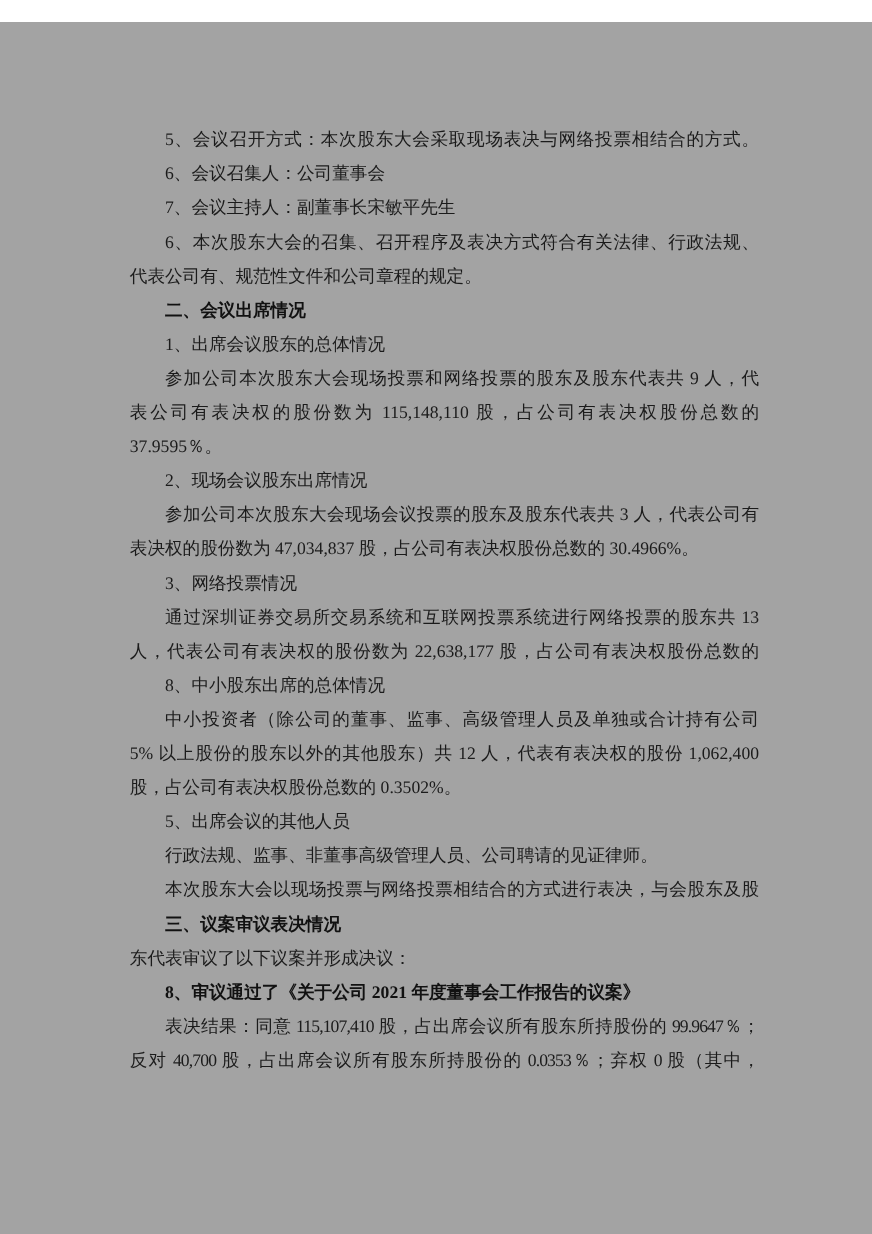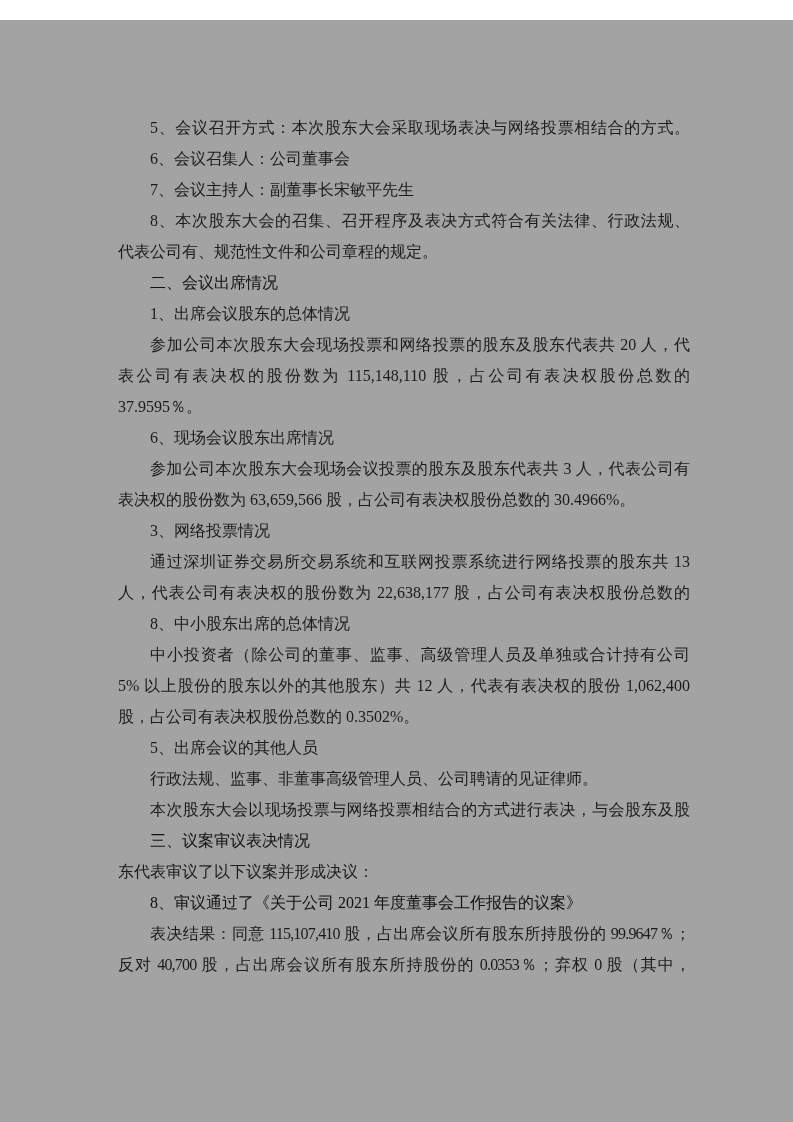--- a/index.html
+++ b/index.html
@@ -23,41 +23,41 @@
     color: #1b1b1b;
   }
   .line {
     font-size: 16px;
     line-height: 31px;
     text-align: justify;
     text-align-last: left;
   }
   .line.fill { text-align-last: justify; }
   .line.indent { text-indent: 2em; }
-  .line.bold { font-weight: normal; color: #111111; }
+  .line.bold { font-weight: bold; color: #111111; }
   .line.tight { letter-spacing: -0.8px; }
 </style>
 </head>
 <body>
 
 <div class="page">
   <div class="textblock">
       <div class="line indent fill">5、会议召开方式：本次股东大会采取现场表决与网络投票相结合的方式。</div>
       <div class="line indent">6、会议召集人：公司董事会</div>
       <div class="line indent">7、会议主持人：副董事长宋敏平先生</div>
-      <div class="line indent fill">8、本次股东大会的召集、召开程序及表决方式符合有关法律、行政法规、</div>
+      <div class="line indent fill">6、本次股东大会的召集、召开程序及表决方式符合有关法律、行政法规、</div>
       <div class="line">代表公司有、规范性文件和公司章程的规定。</div>
       <div class="line indent bold">二、会议出席情况</div>
       <div class="line indent">1、出席会议股东的总体情况</div>
-      <div class="line indent fill">参加公司本次股东大会现场投票和网络投票的股东及股东代表共 20 人，代</div>
+      <div class="line indent fill">参加公司本次股东大会现场投票和网络投票的股东及股东代表共 9 人，代</div>
       <div class="line fill">表公司有表决权的股份数为 115,148,110 股，占公司有表决权股份总数的</div>
       <div class="line">37.9595％。</div>
-      <div class="line indent">6、现场会议股东出席情况</div>
+      <div class="line indent">2、现场会议股东出席情况</div>
       <div class="line indent fill">参加公司本次股东大会现场会议投票的股东及股东代表共 3 人，代表公司有</div>
-      <div class="line">表决权的股份数为 63,659,566 股，占公司有表决权股份总数的 30.4966%。</div>
+      <div class="line">表决权的股份数为 47,034,837 股，占公司有表决权股份总数的 30.4966%。</div>
       <div class="line indent">3、网络投票情况</div>
       <div class="line indent fill">通过深圳证券交易所交易系统和互联网投票系统进行网络投票的股东共 13</div>
       <div class="line fill">人，代表公司有表决权的股份数为 22,638,177 股，占公司有表决权股份总数的</div>
       <div class="line indent">8、中小股东出席的总体情况</div>
       <div class="line indent fill">中小投资者（除公司的董事、监事、高级管理人员及单独或合计持有公司</div>
       <div class="line fill">5% 以上股份的股东以外的其他股东）共 12 人，代表有表决权的股份 1,062,400</div>
       <div class="line">股，占公司有表决权股份总数的 0.3502%。</div>
       <div class="line indent">5、出席会议的其他人员</div>
       <div class="line indent">行政法规、监事、非董事高级管理人员、公司聘请的见证律师。</div>
       <div class="line indent fill">本次股东大会以现场投票与网络投票相结合的方式进行表决，与会股东及股</div>

